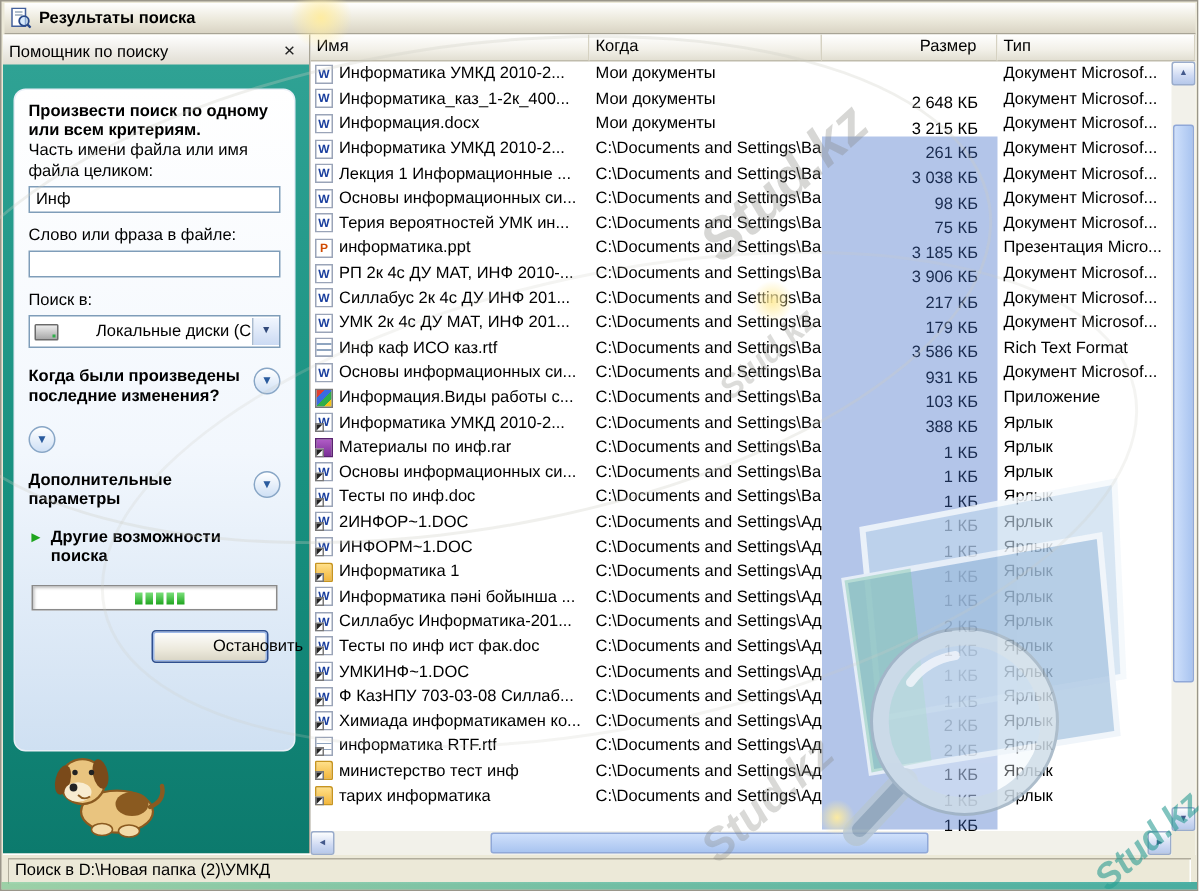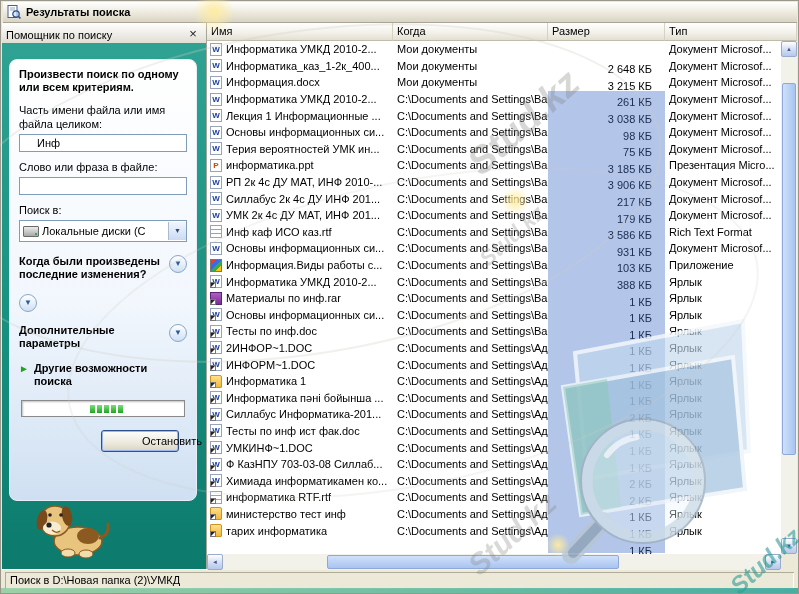--- a/index.html
+++ b/index.html
@@ -15,29 +15,29 @@
   .sidebar{position:absolute;left:1px;top:22px;width:204px;bottom:23px;background:#ece9d8;}
   .sb-header{height:24px;display:flex;align-items:center;padding:0 4px;
     background:linear-gradient(180deg,#ffffff,#dcd8cc);border-bottom:1px solid #b0ac9c;box-sizing:border-box;}
   .sb-close{margin-left:auto;width:16px;height:15px;text-align:center;line-height:13px;font-size:13px;color:#222;
     border:1px solid transparent;cursor:default;}
   .teal{position:absolute;left:0;right:0;top:20px;bottom:0;overflow:hidden;
     background:linear-gradient(180deg,#2fa294 0%,#18907f 55%,#0c7a6d 100%);}
   .card{position:absolute;left:7px;right:9px;top:16px;height:442px;border-radius:8px;box-sizing:border-box;
     background:linear-gradient(180deg,#ffffff 0%,#f2f7fd 55%,#cfe0f2 100%);border:1px solid #e8eef6;
     padding:8px 9px;display:flex;flex-direction:column;}
-  .intro{font-weight:bold;margin-bottom:10px;line-height:1.2;}
+  .intro{font-weight:bold;line-height:1.2;}
   .flabel{margin-bottom:3px;line-height:1.2;}
-  input.txt{height:18px;border:1px solid #7f9db9;font:11px "Liberation Sans",sans-serif;padding:1px 17px;
+  input.txt{height:18px;border:1px solid #7f9db9;font:11px "Liberation Sans",sans-serif;padding:1px 4px;
     margin-bottom:9px;width:100%;box-sizing:border-box;background:#fff;}
   .combo{display:flex;height:20px;border:1px solid #7f9db9;background:#fff;margin-bottom:13px;align-items:center;}
   .disk-icon{flex:none;width:14px;height:9px;margin:0 3px 0 3px;border:1px solid #6a6a6a;border-radius:1px;
     background:linear-gradient(180deg,#ececec,#a8a8a8);position:relative;}
   .disk-icon::after{content:'';position:absolute;right:1px;bottom:1px;width:2px;height:2px;background:#2fae4a;}
-  .combo-text{flex:1;white-space:nowrap;overflow:hidden;line-height:18px;}
+  .combo-text{flex:1;white-space:nowrap;overflow:hidden;line-height:18px;margin-left:22px;}
   .combo-btn{flex:none;width:17px;height:18px;border-left:1px solid #aabbd0;text-align:center;line-height:17px;
     font-size:7px;color:#31497a;background:linear-gradient(180deg,#f1f6fe,#cbdaf3);}
   .sectionrow{display:flex;align-items:flex-start;margin-bottom:12px;}
   .slabel{flex:1;font-weight:bold;line-height:1.2;padding-right:4px;}
   .roundbtn{flex:none;width:18px;height:18px;border-radius:50%;border:1px solid #88a6c6;box-sizing:border-box;
     background:linear-gradient(180deg,#ffffff,#cfe0f5);color:#2a5b9e;font-size:8px;text-align:center;line-height:16px;}
   .more{display:flex;align-items:flex-start;gap:5px;margin:0 0 10px 0;}
   .more-arrow{color:#1ea51e;font-size:10px;line-height:13px;}
   .more-label{font-weight:bold;line-height:1.2;}
   .progress{height:13px;border:1px solid #8a8a8a;background:#fff;box-shadow:inset 1px 1px 2px rgba(0,0,0,.25);
@@ -51,21 +51,21 @@
 
   
   .listpanel{position:absolute;left:205px;top:22px;right:1px;bottom:23px;background:#fff;
     border-left:1px solid #a8a496;box-sizing:border-box;overflow:hidden;}
   .lheader{display:flex;height:18px;}
   .hcell{box-sizing:border-box;padding:2px 4px;white-space:nowrap;overflow:hidden;
     background:linear-gradient(180deg,#ffffff,#f2f0e8 60%,#e2dfd2);
     border-right:1px solid #d6d2c2;border-bottom:1px solid #c0bcac;}
   .w-name{width:186px;}
   .w-folder{width:155px;}
-  .w-size{width:117px;text-align:left;padding-right:13px;}
+  .w-size{width:117px;text-align:right;padding-right:13px;}
   .w-type{flex:1;}
   .rows{position:absolute;left:0;top:18px;right:16px;bottom:16px;overflow:hidden;z-index:1;}
   .lrow{display:flex;height:16.6px;align-items:center;}
   .cell{box-sizing:border-box;padding:0 4px;white-space:nowrap;overflow:hidden;}
   .cname{width:186px;display:flex;align-items:center;padding-left:3px;}
   .cfolder{width:155px;}
   .csize{width:117px;text-align:right;padding-right:13px;margin-top:40px;}
   .ctype{flex:1;}
   .ctext{white-space:nowrap;overflow:hidden;}
   .ficon{flex:none;position:relative;width:12px;height:13px;margin-right:4px;background:#fff;

